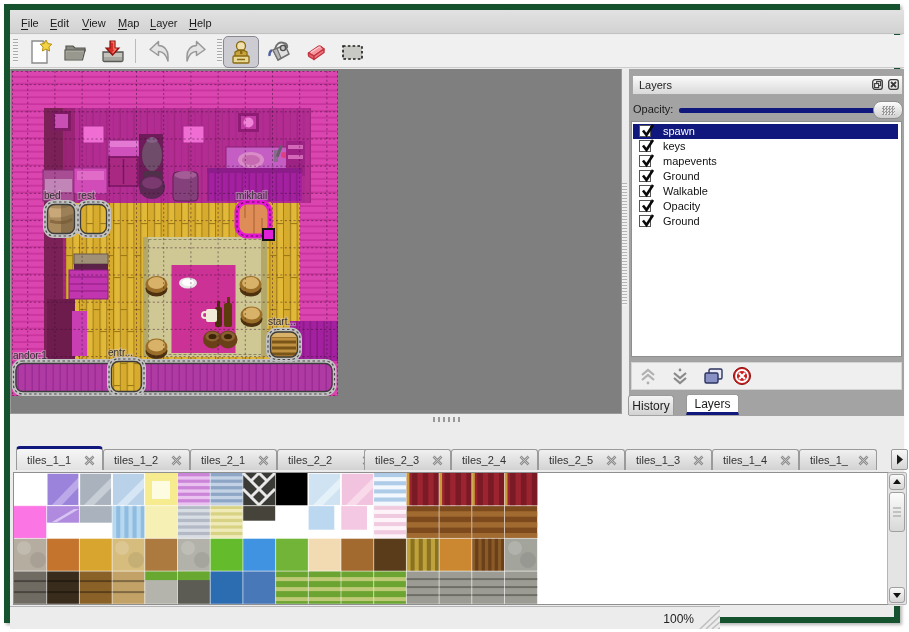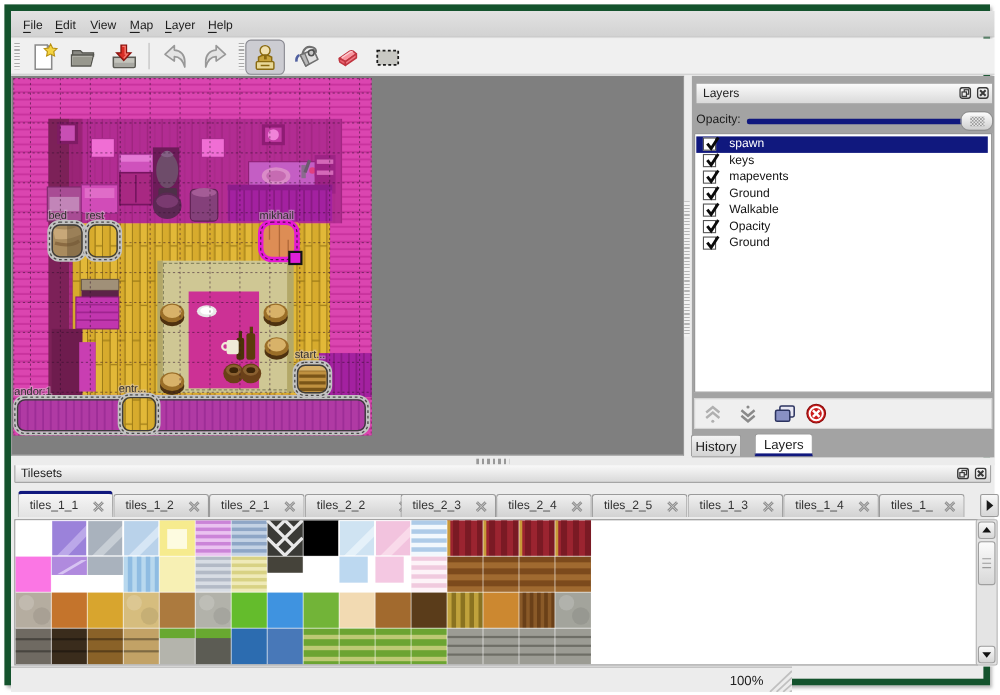--- a/index.html
+++ b/index.html
@@ -396,32 +396,20 @@
           <rect x="73" y="10" width="13" height="10" rx="1.5" fill="#8890c4" stroke="#2c3460" stroke-width="1.4"></rect>
           <circle cx="110" cy="13" r="8.5" fill="#cc1f1f"></circle>
           <circle cx="110" cy="13" r="8.5" fill="none" stroke="#8a0a0a" stroke-width="1"></circle>
           <circle cx="110" cy="13" r="6" fill="none" stroke="#ffffff" stroke-width="1.8"></circle>
           <path d="M107 10 l6 6 M113 10 l-6 6" stroke="#ffffff" stroke-width="2.2"></path>
         </svg></div>
     <div class="dtab" style="left:-1px; top:326px; width:46px; height:20px; line-height:20px;">History</div>
     <div class="dtab active" style="left:57px; top:325px; width:53px; height:21px; line-height:19px;">Layers</div>
   </div>
   <div id="tilesets">
-    <div class="dhead" style="left:3px; top:0px; width:888px; height:18px;">
-      <span style="position:absolute; left:5px; top:3px;">Tilesets</span>
-      <div class="hbtn" style="right:19px; top:3px;"><svg width="11" height="11" viewBox="0 0 11 11">
-            <rect x="0.7" y="0.7" width="9.6" height="9.6" rx="2.2" fill="none" stroke="#3a3a3a" stroke-width="1.3"></rect>
-            <rect x="4.6" y="2.6" width="4" height="4" fill="none" stroke="#3a3a3a" stroke-width="1.1"></rect>
-            <rect x="2.6" y="4.6" width="4" height="4" fill="#efefef" stroke="#3a3a3a" stroke-width="1.1"></rect>
-          </svg></div>
-      <div class="hbtn" style="right:3px; top:3px;"><svg width="11" height="11" viewBox="0 0 11 11">
-            <rect x="0.7" y="0.7" width="9.6" height="9.6" rx="2.2" fill="none" stroke="#3a3a3a" stroke-width="1.3"></rect>
-            <path d="M3 3 L8 8 M8 3 L3 8" stroke="#3a3a3a" stroke-width="1.8"></path>
-          </svg></div>
-    </div>
     <div id="tiletabs">
         <div class="ttab active" style="left:6px; width:87px;">
           <span class="tx">tiles_1_1</span>
           <svg class="xicon" width="11" height="11" viewBox="0 0 11 11">
             <path d="M1.5 1.5 L9.5 9.5 M9.5 1.5 L1.5 9.5" stroke="#8e8e8e" stroke-width="2.6"></path>
             <path d="M1.5 1.5 L9.5 9.5 M9.5 1.5 L1.5 9.5" stroke="#c8c8c8" stroke-width="0.9"></path>
           </svg>
         </div>
         <div class="ttab" style="left:93px; width:87px;">
           <span class="tx">tiles_1_2</span>

